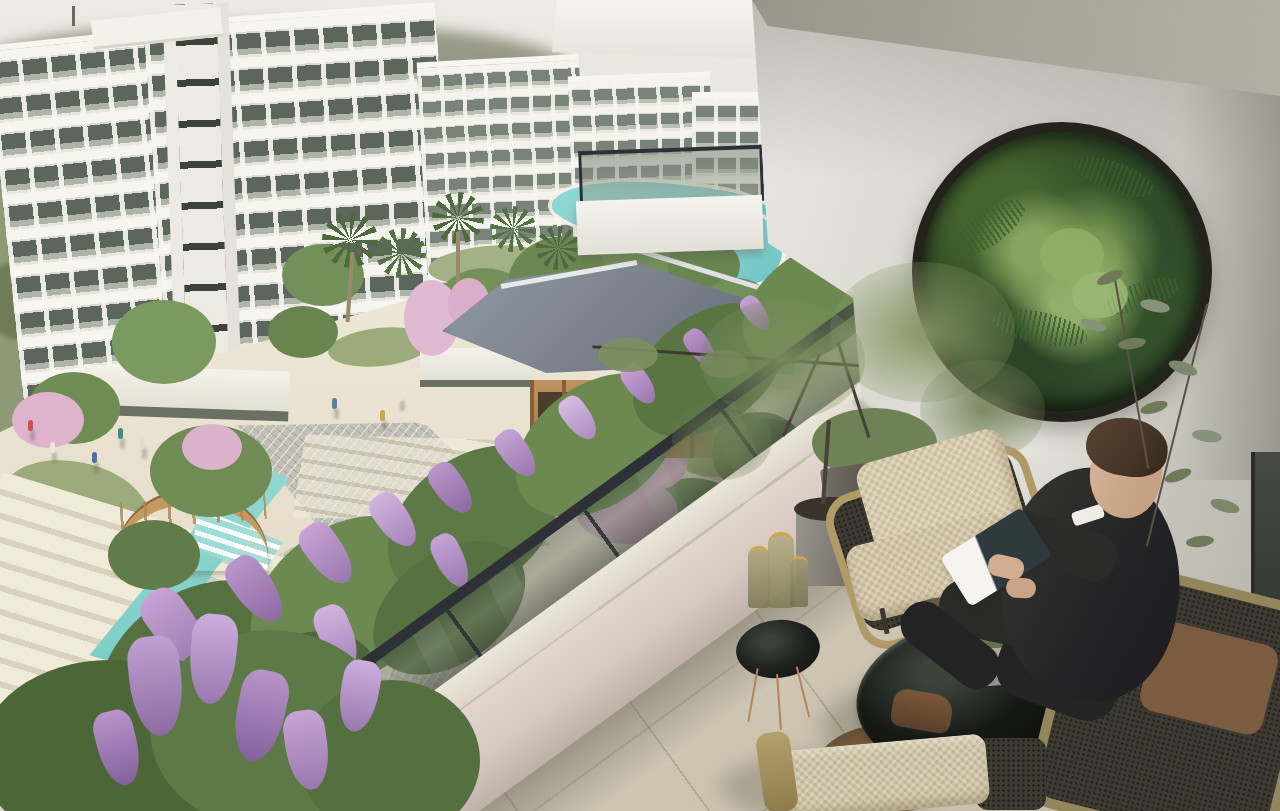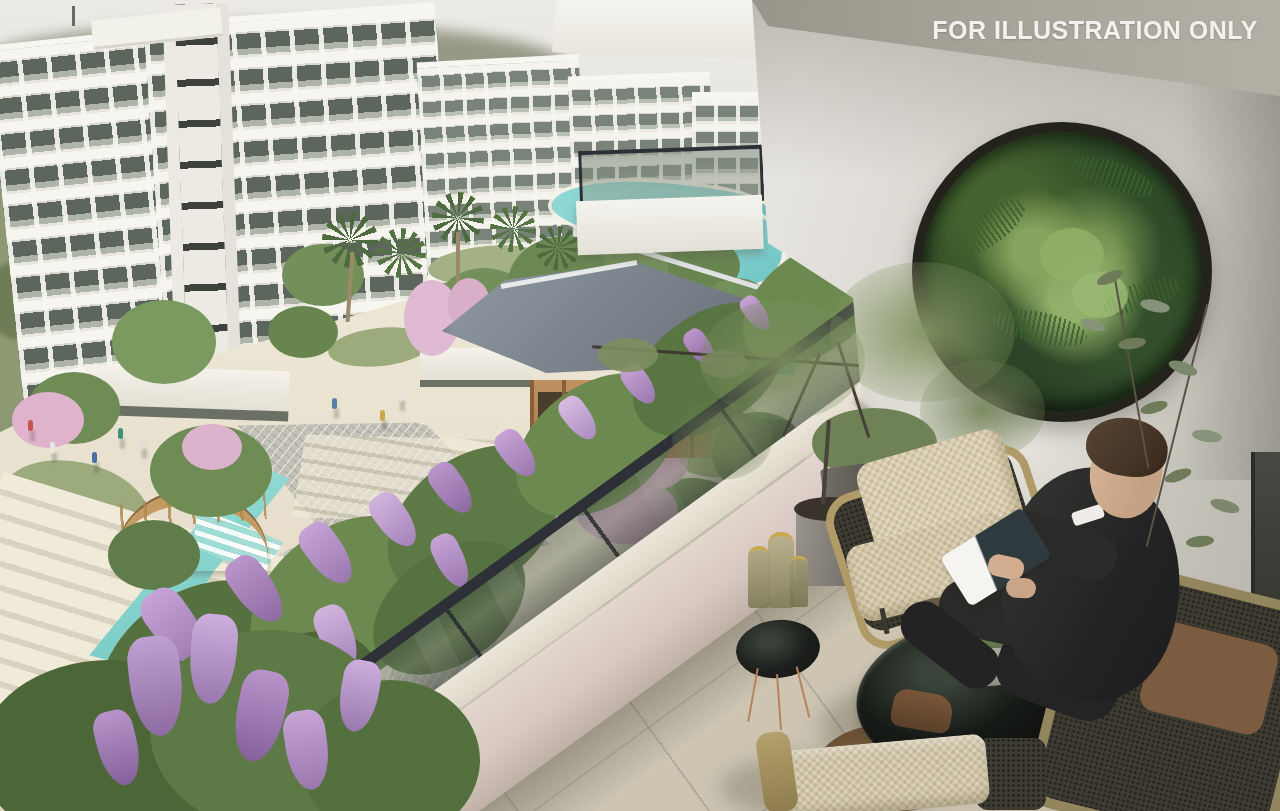--- a/index.html
+++ b/index.html
@@ -196,21 +196,20 @@
 
   <div class="moss" style="left:912px;top:122px;width:280px;height:280px;">
     <div class="fern" style="left:20px;top:80px;width:90px;height:34px;transform:rotate(-35deg);"></div>
     <div class="fern" style="left:150px;top:30px;width:84px;height:30px;transform:rotate(20deg);"></div>
     <div class="fern" style="left:70px;top:180px;width:96px;height:32px;transform:rotate(12deg);"></div>
     <div class="fern" style="left:180px;top:150px;width:80px;height:28px;transform:rotate(-18deg);"></div>
     <div class="blob" style="left:118px;top:96px;width:64px;height:54px;background:#8fae66;opacity:.9;"></div>
     <div class="blob" style="left:150px;top:140px;width:56px;height:46px;background:#9ab873;opacity:.85;"></div>
   </div>
 
-  <div class="watermark">FOR ILLUSTRATION ONLY</div>
 
   <div class="a" style="left:1251px;top:452px;width:29px;height:292px;background:linear-gradient(#464a42,#34372f 60%,#3f423a);border-left:4px solid #2a2c28;"></div>
   <div class="a" style="left:1251px;top:744px;width:29px;height:67px;background:#8b887e;"></div>
 
   <div class="blob" style="left:820px;top:672px;width:300px;height:110px;background:rgba(70,65,55,.28);filter:blur(10px);"></div>
   <div class="blob" style="left:1010px;top:700px;width:280px;height:110px;background:rgba(70,65,55,.3);filter:blur(10px);"></div>
   <div class="blob" style="left:720px;top:752px;width:220px;height:70px;background:rgba(70,65,55,.25);filter:blur(9px);"></div>
   <div class="a" style="left:856px;top:398px;width:520px;height:6px;background:rgba(80,76,66,.3);transform:rotate(35deg);transform-origin:0 0;filter:blur(2px);"></div>
 
   <div class="blob" style="left:812px;top:408px;width:125px;height:70px;background:#6f8256;"></div>

